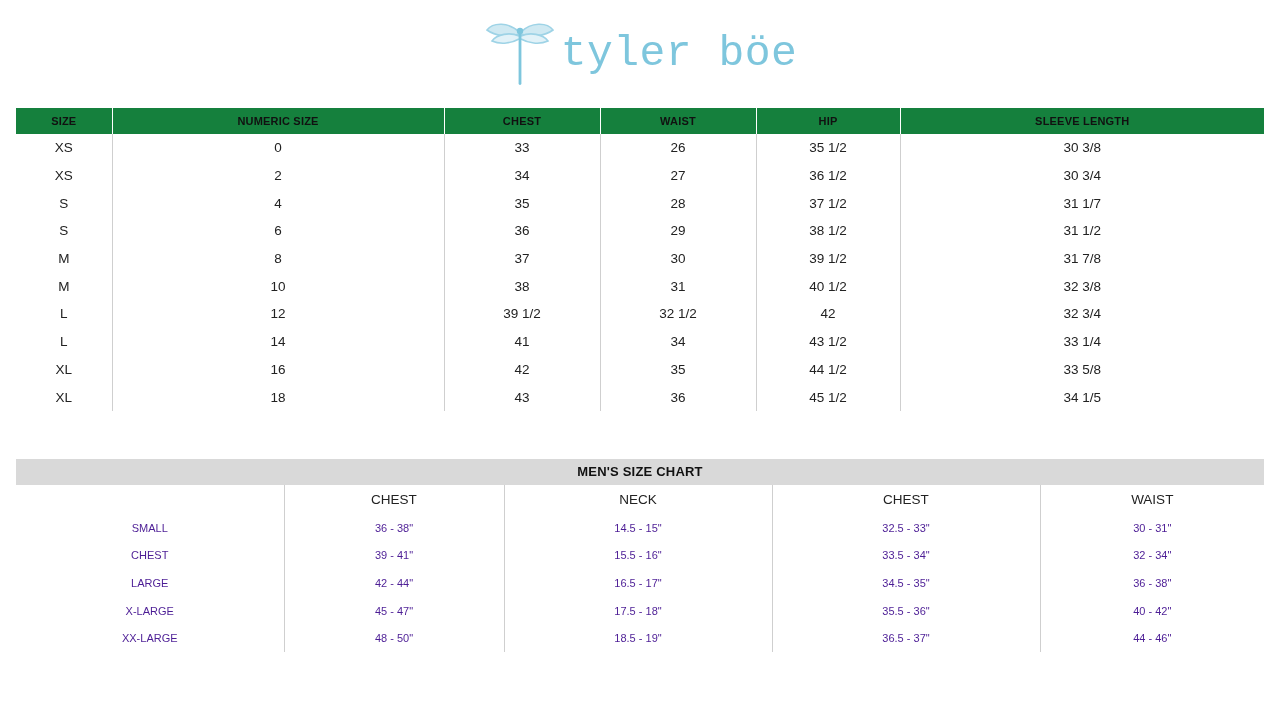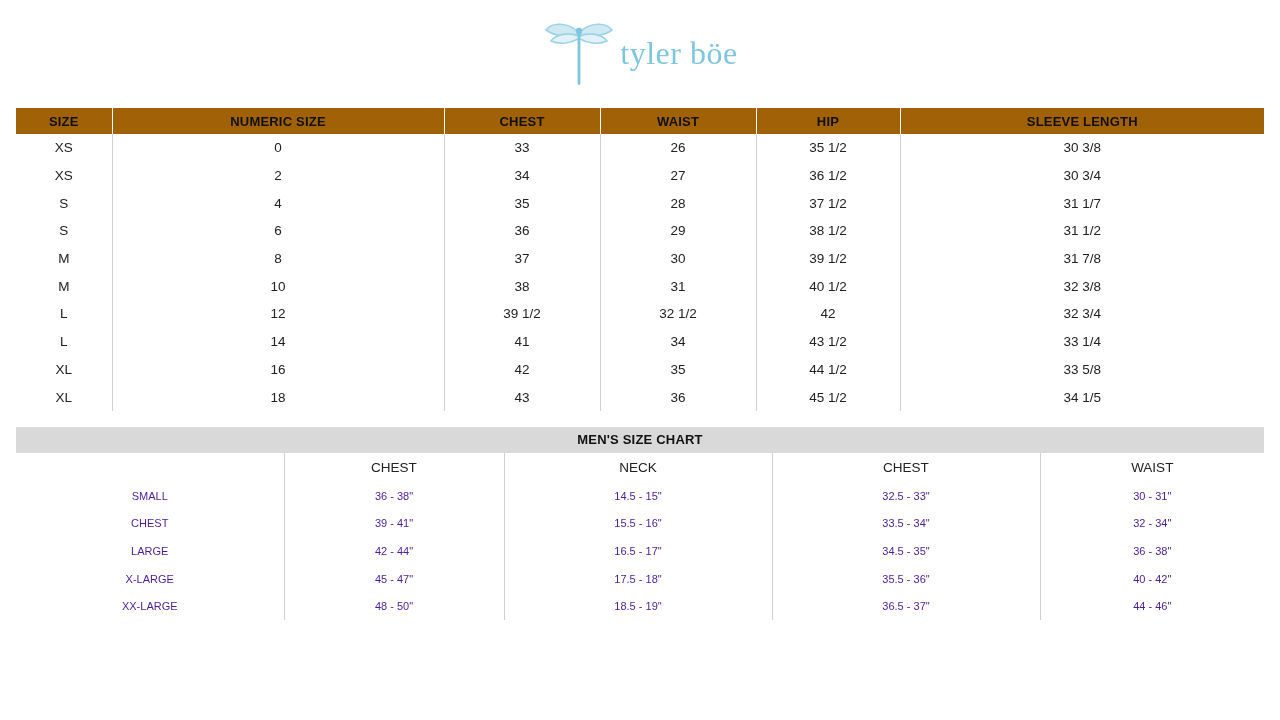--- a/index.html
+++ b/index.html
@@ -31,22 +31,22 @@
     display: flex;
     align-items: center;
     justify-content: center;
     gap: 2px;
   }
   .logo-mark {
     display: block;
     margin-right: 2px;
   }
   .logo-text {
-    font-family: Liberation Serif, serif;
-    font-size: 32px;
+    font-family: Liberation Mono, monospace;
+    font-size: 43px;
     font-weight: 400;
     color: #7ec6dd;
     letter-spacing: 0.5px;
     line-height: 1;
     padding-bottom: 2px;
   }
 
   
   .table-block {
     margin: 0 16px;
@@ -58,41 +58,41 @@
   }
   table.chart th,
   table.chart td {
     padding: 0;
     text-align: center;
     vertical-align: middle;
   }
 
   
   .hdr-row th {
-    background: #a16207;
-    font-size: 13px;
+    background: #15803d;
+    font-size: 11px;
     font-weight: bold;
     color: #111;
     height: 26px;
     letter-spacing: 0.2px;
     border-right: 1px solid #ffffff;
   }
   .hdr-row th:last-child { border-right: none; }
 
   .women tbody td {
     height: 27.7px;
     font-size: 13.5px;
     color: #222;
     border-right: 1px solid #cfcfcf;
   }
   .women tbody td:first-child { border-right: 1px solid #cfcfcf; }
   .women tbody td:last-child { border-right: none; }
 
   
-  .mens-wrap { margin-top: 16px; }
+  .mens-wrap { margin-top: 48px; }
   .mens-title-row th {
     background: #d9d9d9;
     font-size: 13px;
     font-weight: bold;
     color: #111;
     height: 26px;
     letter-spacing: 0.2px;
   }
   .mens .col-head td {
     font-size: 13.5px;

